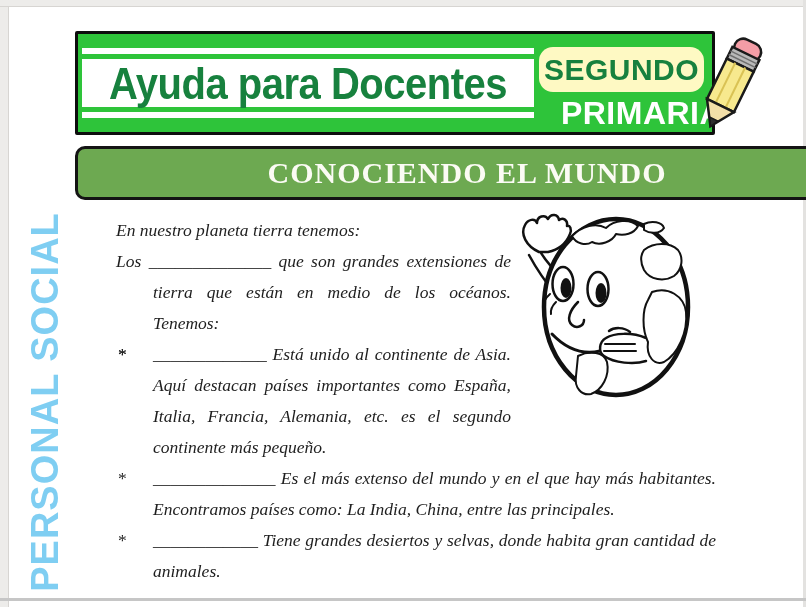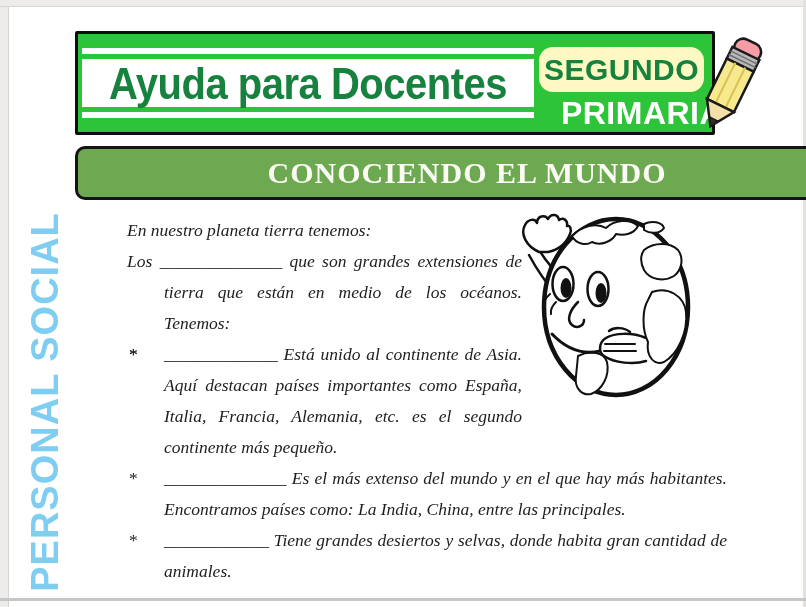--- a/index.html
+++ b/index.html
@@ -42,21 +42,21 @@
   .title-bar span { color:#fbfbf4; font-family:"Liberation Serif", serif; font-weight:bold;
            font-size:30px; letter-spacing:1px; }
 
   
   .course-label { position:absolute; left:-145px; top:379px; width:380px; height:46px;
            transform:rotate(-90deg); display:flex; align-items:center; justify-content:center;
            color:#7fcef2; font-weight:bold; font-size:38px; letter-spacing:1px;
            font-family:"Liberation Sans", sans-serif; }
 
   
-  .content { position:absolute; left:127px; top:215px; width:600px;
+  .content { position:absolute; left:116px; top:215px; width:600px;
            font:italic 17.5px/31px "Liberation Serif", serif; color:#1e1e1e;
            text-align:justify; hyphens:none; }
   .globe-float { float:right; width:205px; height:210px; }
   .hang { padding-left:37px; text-indent:-37px; }
   .hang.stretch-last { text-align-last:justify;font-style:italic; }
   .plain-indent { padding-left:37px; }
   .bullet { position:relative; padding-left:37px; }
   .bullet .star { position:absolute; left:2px; top:0; font-style:normal; }
 
   .globe { position:absolute; left:512px; top:210px; width:240px; height:190px; }

